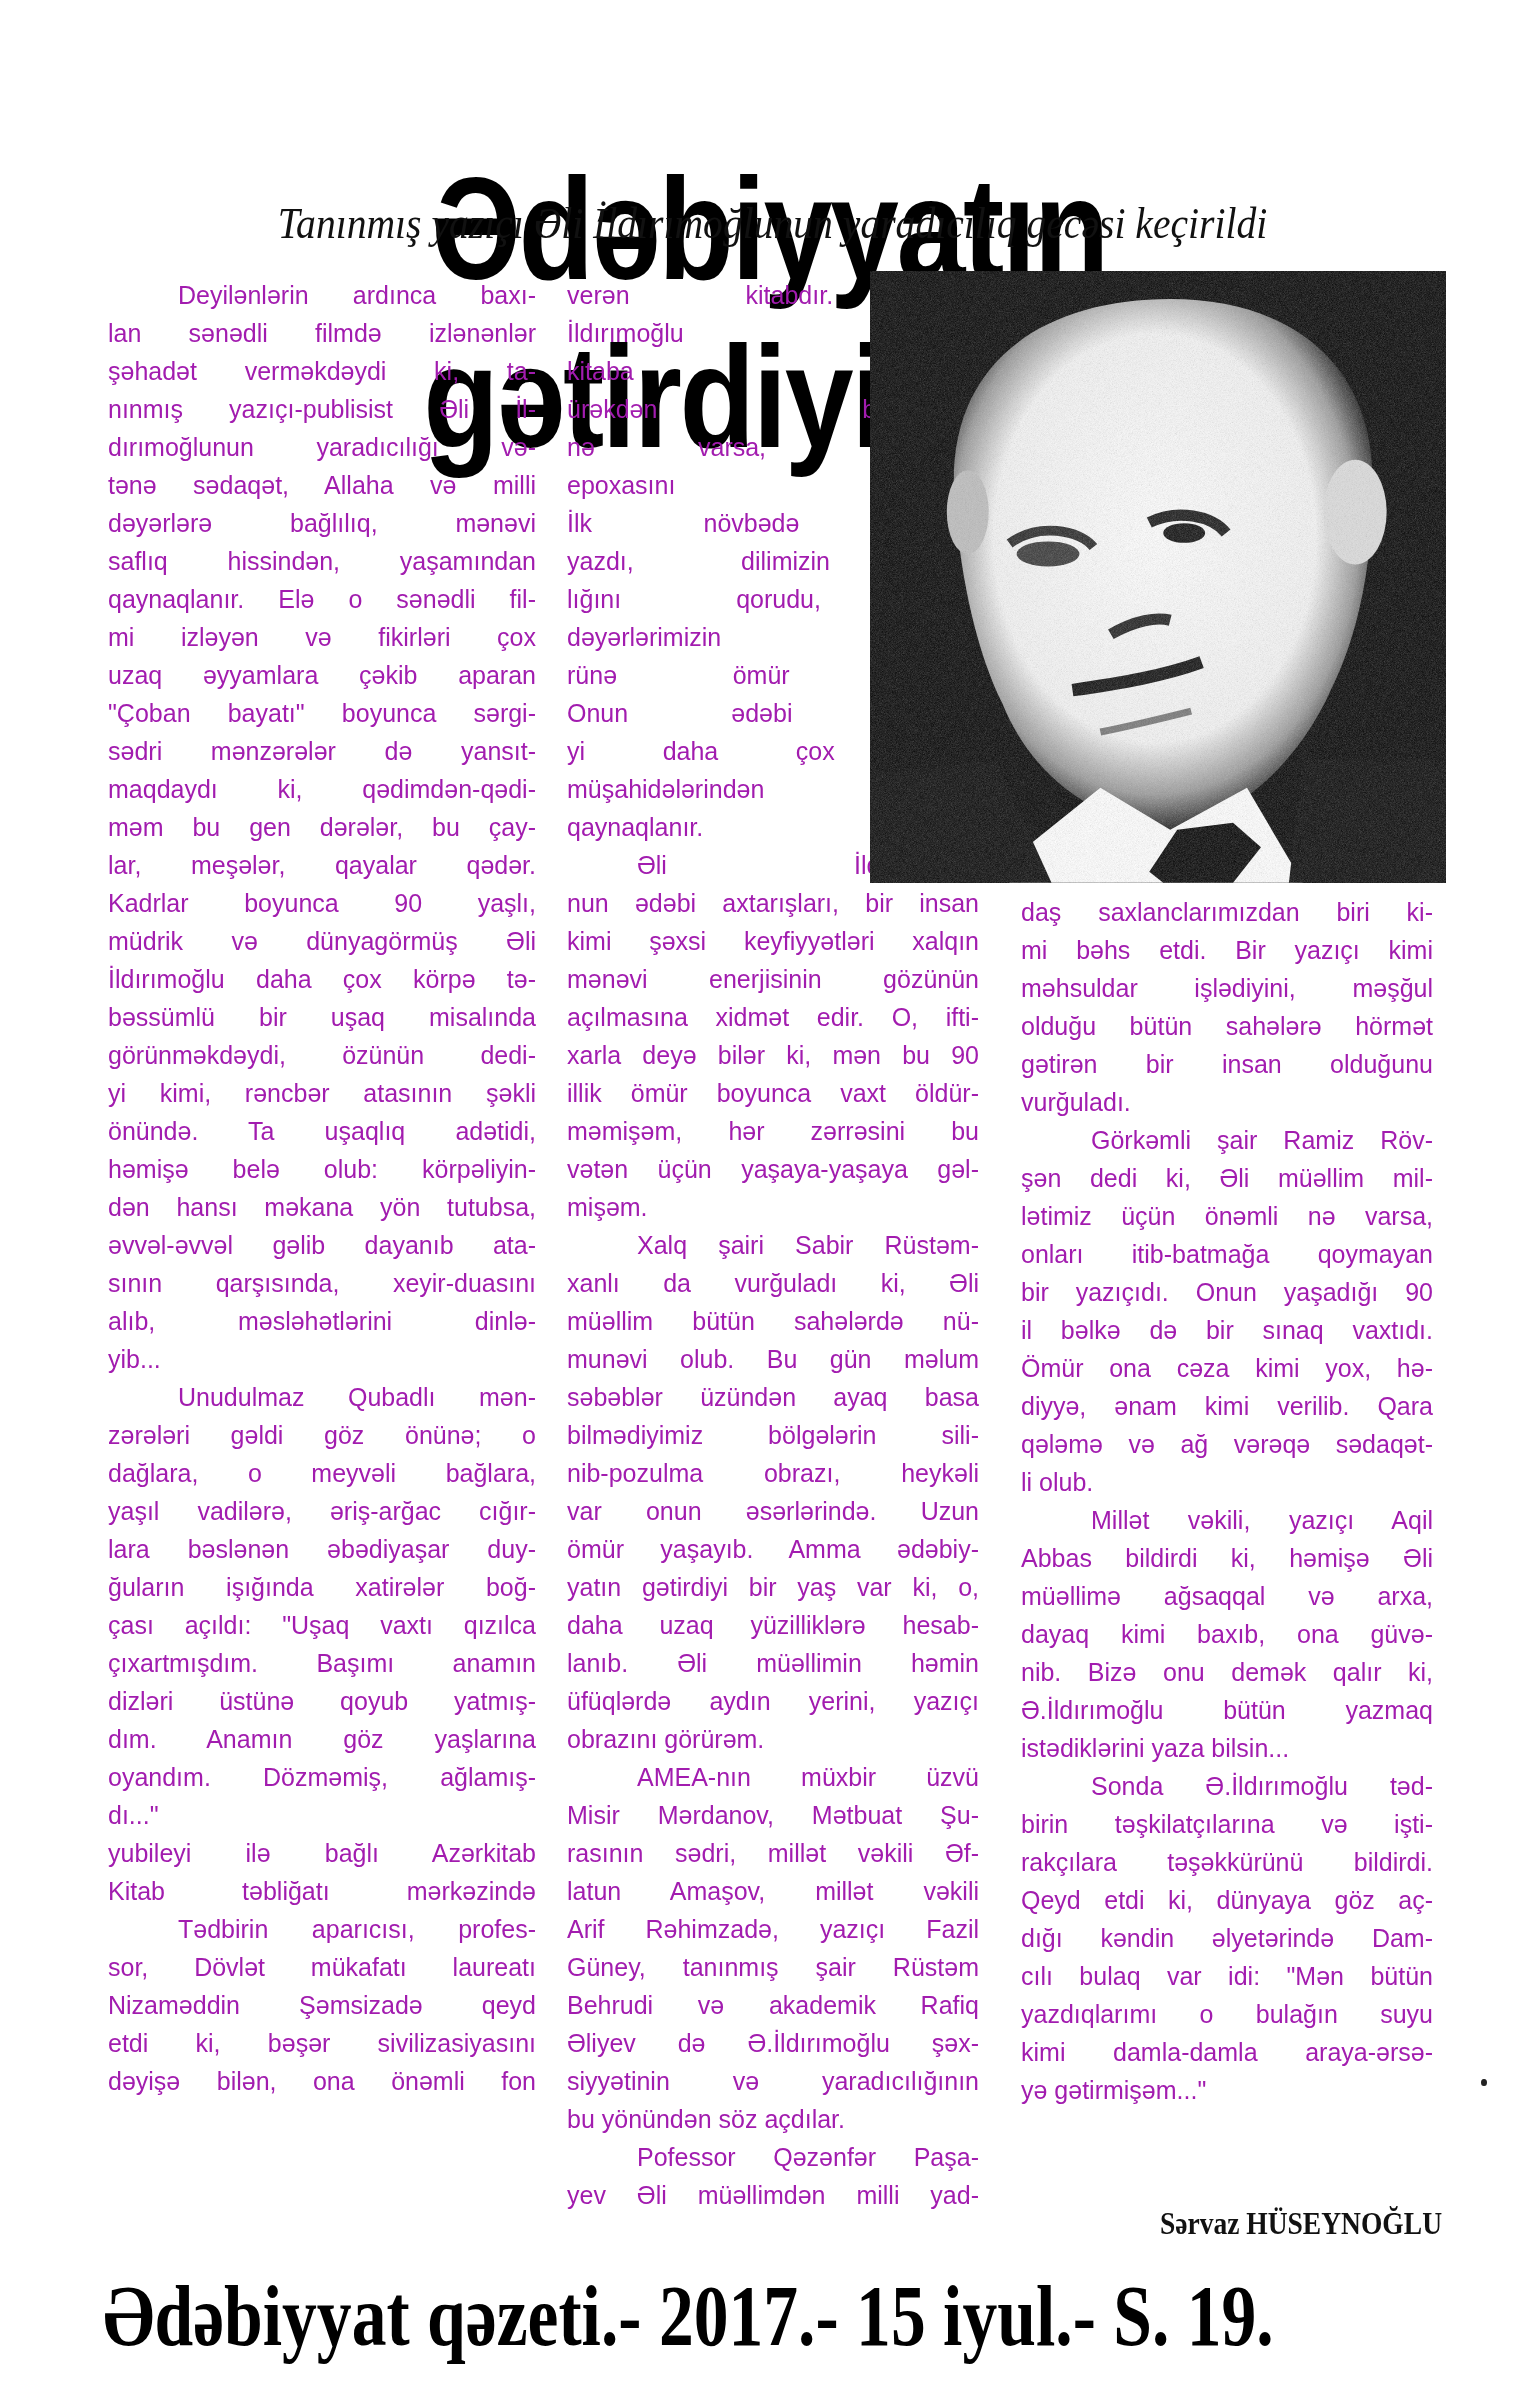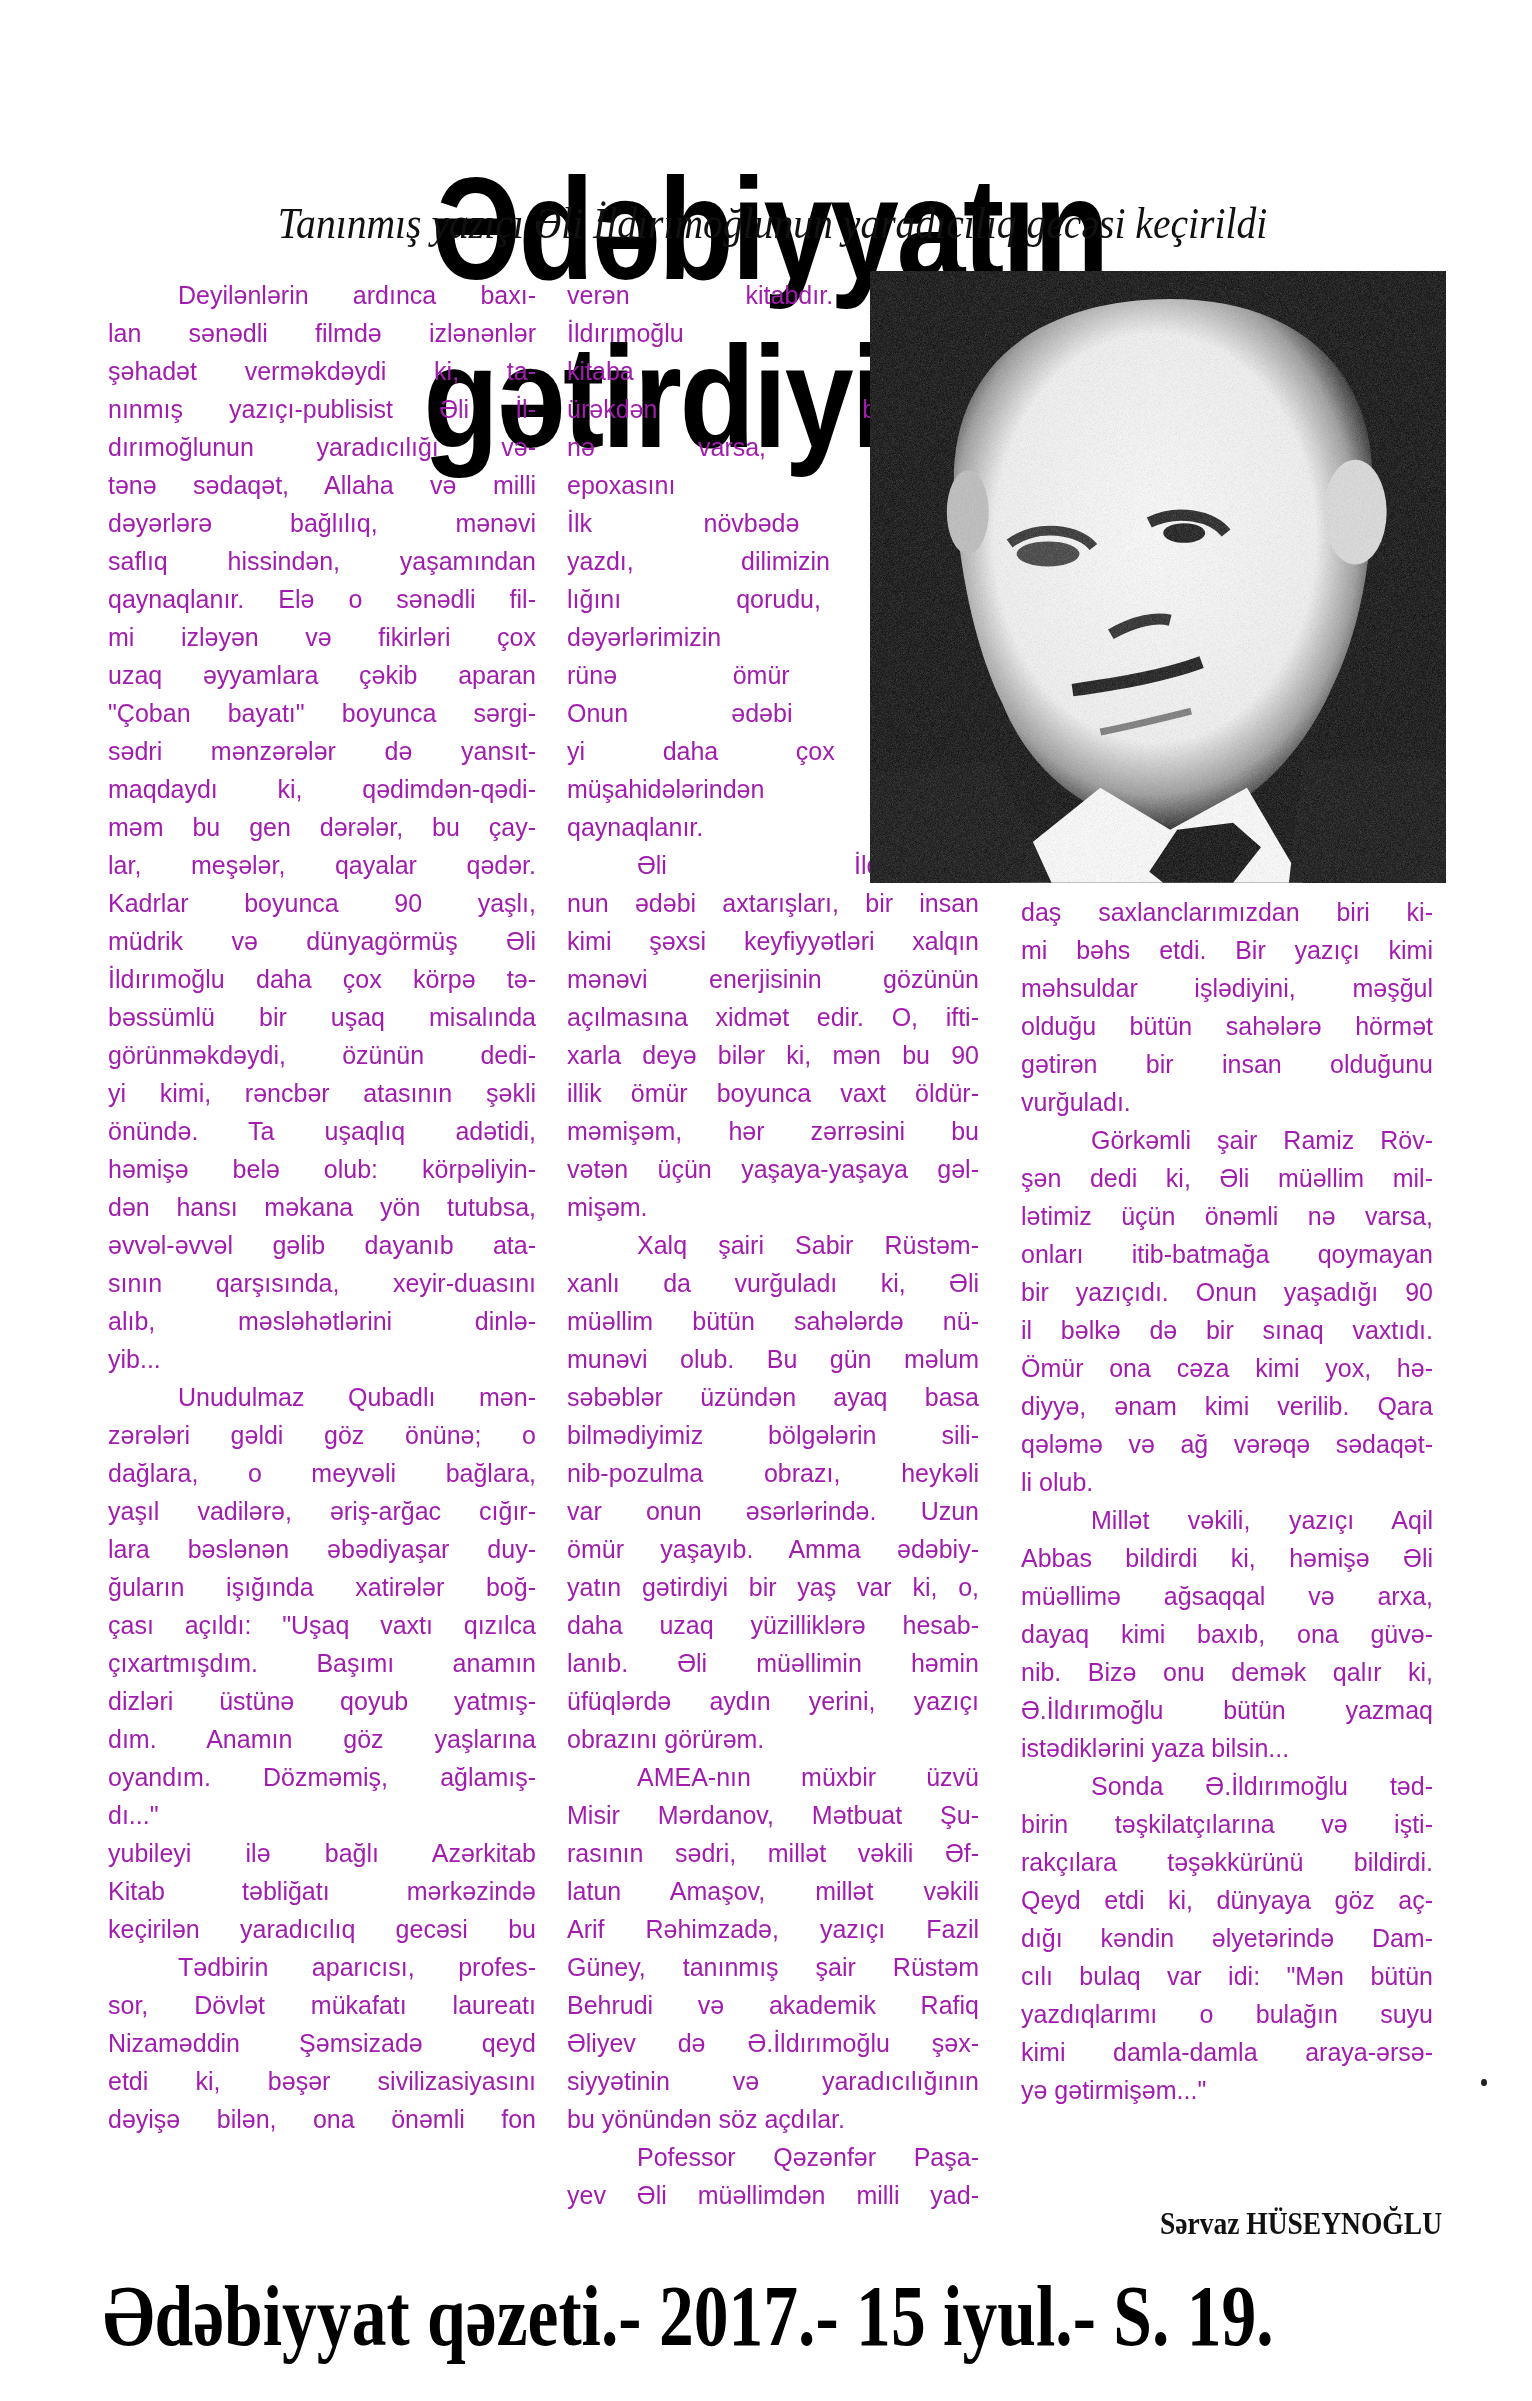--- a/index.html
+++ b/index.html
@@ -83,21 +83,20 @@
       <span class="line">lara bəslənən əbədiyaşar duy-</span>
       <span class="line">ğuların işığında xatirələr boğ-</span>
       <span class="line">çası açıldı: "Uşaq vaxtı qızılca</span>
       <span class="line">çıxartmışdım. Başımı anamın</span>
       <span class="line">dizləri üstünə qoyub yatmış-</span>
       <span class="line">dım. Anamın göz yaşlarına</span>
       <span class="line">oyandım. Dözməmiş, ağlamış-</span>
       <span class="line last">dı..."</span>
       <span class="line">yubileyi ilə bağlı Azərkitab</span>
       <span class="line">Kitab təbliğatı mərkəzində</span>
-      <span class="line">keçirilən yaradıcılıq gecəsi bu</span>
       <span class="line indent">Tədbirin aparıcısı, profes-</span>
       <span class="line">sor, Dövlət mükafatı laureatı</span>
       <span class="line">Nizaməddin Şəmsizadə qeyd</span>
       <span class="line">etdi ki, bəşər sivilizasiyasını</span>
       <span class="line">dəyişə bilən, ona önəmli fon</span>
     </div>
   <div class="col" id="col2">
       <span class="line">verən kitabdır. Əli</span>
       <span class="line">İldırımoğlu ömrünü</span>
       <span class="line">kitaba vermək­lə</span>

